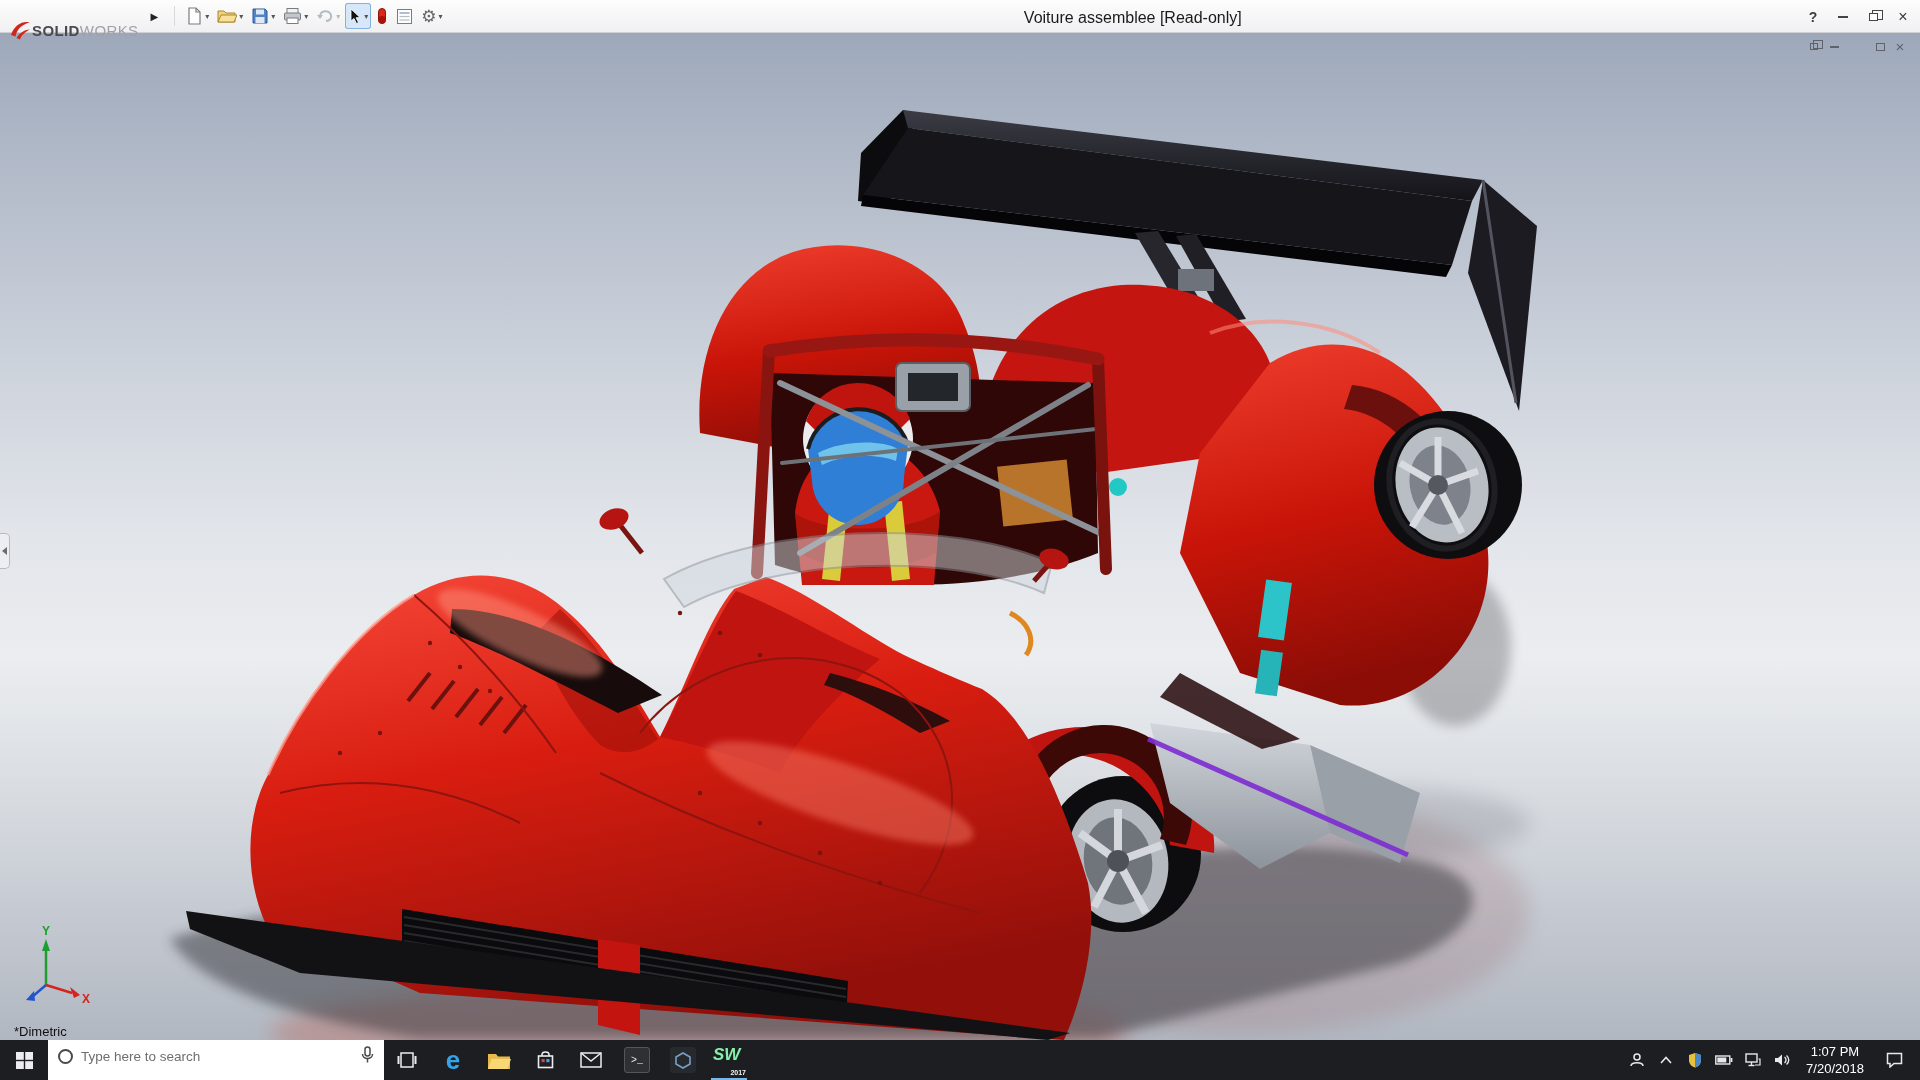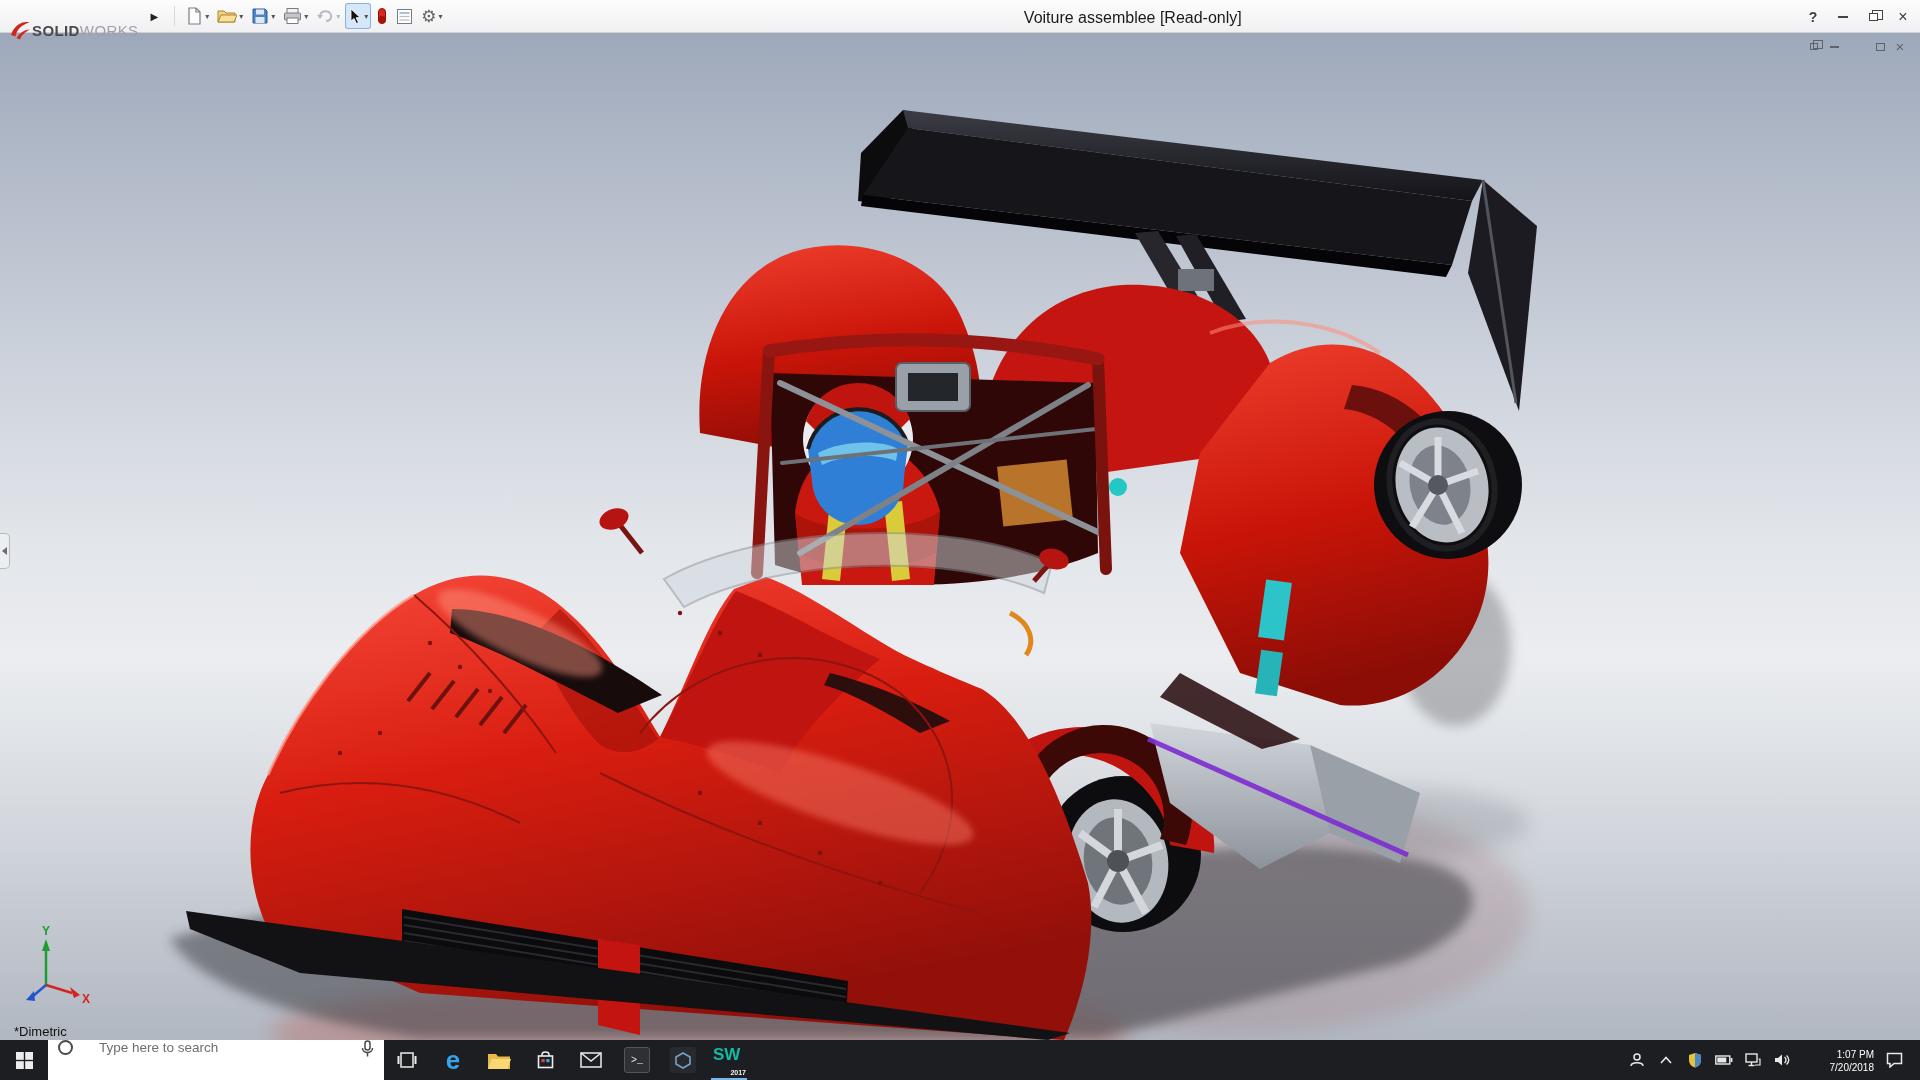--- a/index.html
+++ b/index.html
@@ -50,36 +50,36 @@
     display:flex; align-items:center; justify-content:center; }
   .panel-handle .tri { width:0; height:0; border-top:4px solid transparent; border-bottom:4px solid transparent;
     border-right:5px solid #6a6c72; }
   .view-label { position:absolute; left:14px; bottom:1px; font-size:13px; color:#101010; }
 
   
   .taskbar { position:absolute; bottom:0; left:0; width:1920px; height:40px; background:#1d1e21;
     display:flex; align-items:stretch; z-index:40; }
   .task-btn { width:46px; display:flex; align-items:center; justify-content:center; position:relative; }
   .start-btn { width:48px; }
-  .search-box { width:336px; background:#ffffff; display:flex; align-items:flex-start; padding:0 10px; gap:26px; }
+  .search-box { width:336px; background:#ffffff; display:flex; align-items:flex-end; padding:16px 10px; gap:8px; }
   .cortana-ring { width:15px; height:15px; border:2px solid #4a4a4e; border-radius:50%; flex:none; }
   .search-input { border:none; outline:none; flex:1; font-size:13.5px; color:#333; background:transparent;
     font-family:"Liberation Sans", sans-serif; }
   .search-input::placeholder { color:#6e6e72; }
   .edge-e { color:#35a3e8; font-size:26px; font-weight:bold; line-height:1; }
   .cmd-box { width:26px; height:26px; background:#2f3033; border:1px solid #55565a; border-radius:3px;
     color:#e8e8e8; font-size:10px; display:flex; align-items:center; justify-content:center; font-family:"Liberation Mono","DejaVu Sans Mono",monospace; }
   .hex-box { width:26px; height:26px; background:#26292e; border-radius:3px; display:flex; align-items:center; justify-content:center; }
   .sw-icon { position:relative; width:32px; height:28px; }
-  .sw-text { color:#14b8a6; font-size:17px; font-weight:bold; line-height:1; }
+  .sw-text { color:#86efac; font-size:17px; font-weight:bold; font-style:italic; line-height:1; }
   .sw-year { position:absolute; right:-1px; bottom:-2px; color:#f5f5f5; font-size:7px; font-weight:bold; }
   .sw-underline { position:absolute; bottom:0; left:5px; right:5px; height:2px; background:#76b9ed; }
   .tray { margin-left:auto; display:flex; align-items:center; }
   .tray-btn { width:29px; height:40px; display:flex; align-items:center; justify-content:center; color:#e9e9eb; }
-  .clock { width:78px; text-align:right; color:#fff; font-size:10px; line-height:1.3; padding-top:1px; }
+  .clock { width:78px; text-align:center; color:#fff; font-size:13px; line-height:1.3; padding-top:1px; }
   .notif-btn { width:40px; height:40px; display:flex; align-items:center; justify-content:center; }
   .show-desktop { width:6px; border-left:1px solid #3d3e42; }
 </style>
 </head>
 <body>
 
 <div class="screen">
 
   <div class="titlebar">
     <div class="brand">

